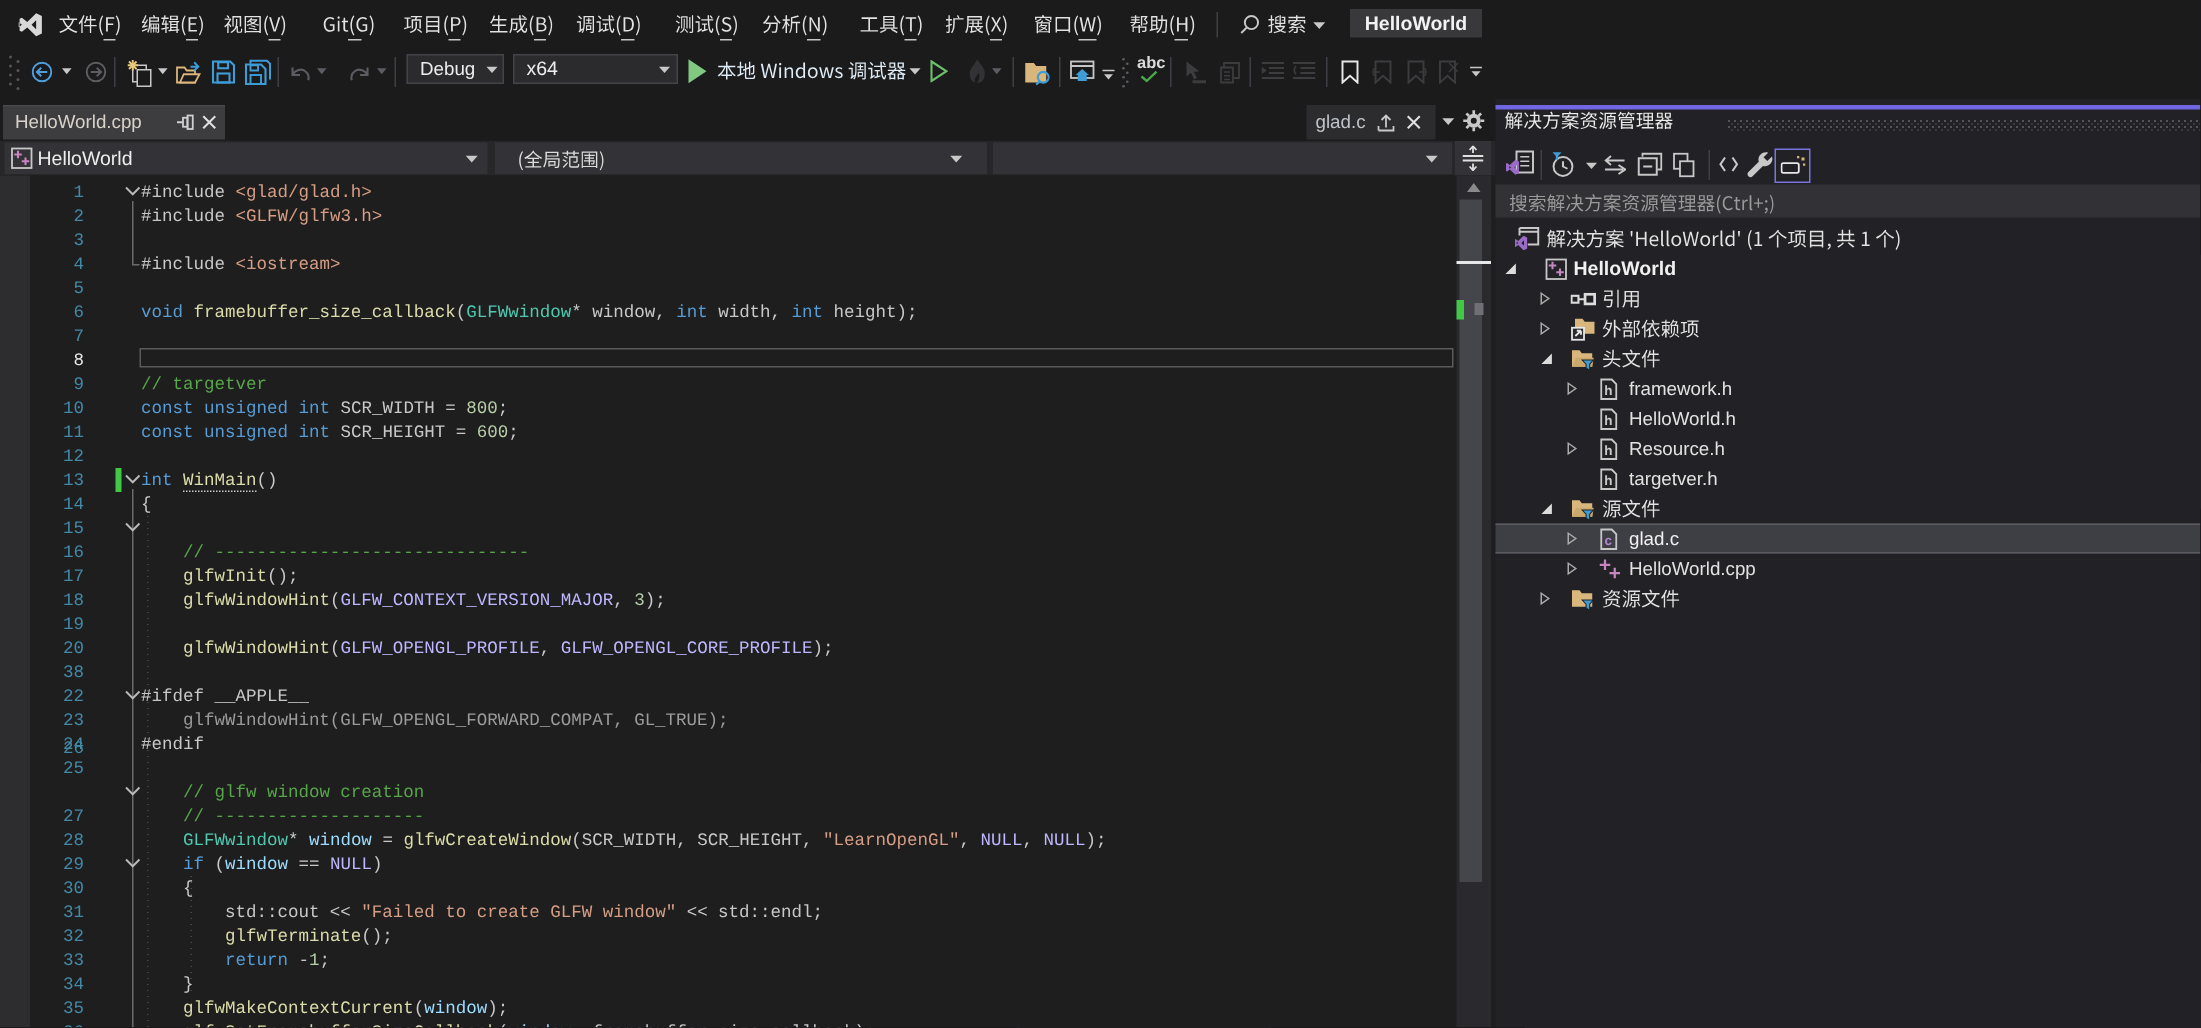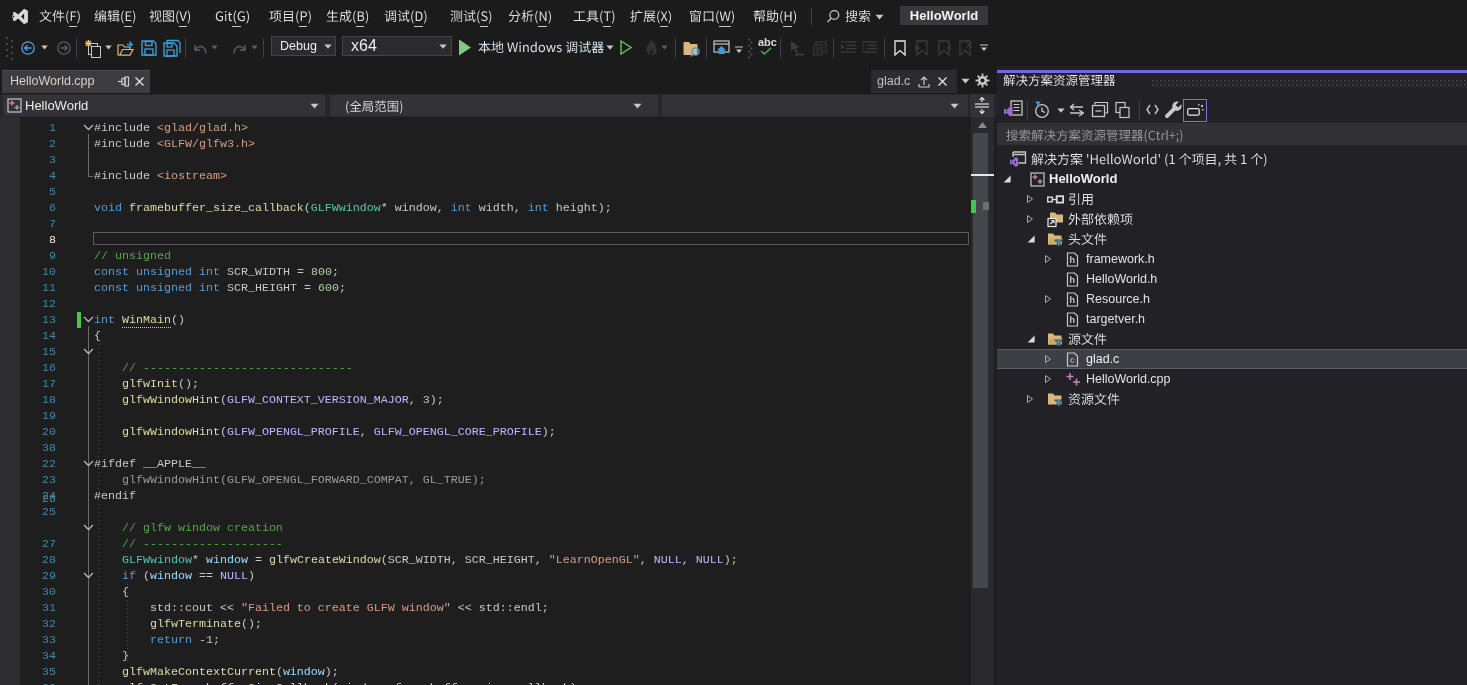--- a/index.html
+++ b/index.html
@@ -149,21 +149,21 @@
 <svg class="abs" style="left:251px;top:45px" width="7" height="5" viewBox="0 0 7 5">
       <path fill="#5C5C63" d="M0.3 0.5 L6.7 0.5 L3.5 4.5 Z"></path>
     </svg>
 <div class="abs" style="left:263px;top:38px;width:1px;height:20px;background:#3F3F46"></div>
 <div class="abs" style="left:271px;top:36px;width:65px;height:20px;background:#2B2B2E;border:1px solid #434348;box-sizing:border-box"></div>
 <div class="lat" style="left:280px;top:36px;height:20px;line-height:20px;font-size:12.5px;color:#EDEDED">Debug</div>
 <svg class="abs" style="left:324px;top:44px" width="8" height="5" viewBox="0 0 8 5">
       <path fill="#C8C8C8" d="M0.3 0.5 L7.7 0.5 L4 4.7 Z"></path>
     </svg>
 <div class="abs" style="left:342px;top:36px;width:110px;height:20px;background:#2B2B2E;border:1px solid #434348;box-sizing:border-box"></div>
-<div class="lat" style="left:351px;top:36px;height:20px;line-height:20px;font-size:16px;color:#EDEDED">x64</div>
+<div class="lat" style="left:351px;top:36px;height:20px;line-height:20px;font-size:13px;color:#EDEDED">x64</div>
 <svg class="abs" style="left:439px;top:44px" width="8" height="5" viewBox="0 0 8 5">
       <path fill="#C8C8C8" d="M0.3 0.5 L7.7 0.5 L4 4.7 Z"></path>
     </svg>
 <svg class="abs" style="left:458px;top:39px" width="14" height="17" viewBox="0 0 14 17">
       <path fill="#81C881" d="M1 0.5 L13 8.5 L1 16.5 Z"></path>
     </svg>
 <svg class="abs" style="left:478px;top:38px" width="128" height="18" viewBox="0 -14 128 18">
       <path fill="#DEEBF5" d="M0.8 -8.2H12.2V-7.2H0.8ZM2.9 -2.4H10.0V-1.4H2.9ZM6.0 -10.9H7.0V1.0H6.0ZM5.0 -7.9 5.9 -7.6Q5.4 -6.2 4.7 -5.0Q4.0 -3.7 3.1 -2.7Q2.2 -1.7 1.2 -1.0Q1.1 -1.1 1.0 -1.3Q0.9 -1.4 0.7 -1.6Q0.6 -1.7 0.5 -1.8Q1.4 -2.4 2.3 -3.4Q3.2 -4.3 3.9 -5.5Q4.6 -6.6 5.0 -7.9ZM7.9 -7.8Q8.4 -6.6 9.1 -5.5Q9.8 -4.3 10.7 -3.4Q11.6 -2.5 12.5 -1.9Q12.4 -1.8 12.3 -1.7Q12.1 -1.5 12.0 -1.4Q11.9 -1.2 11.8 -1.1Q10.8 -1.7 9.9 -2.7Q9.0 -3.7 8.3 -5.0Q7.5 -6.2 7.0 -7.6Z M21.3 -10.9H22.2V-1.9H21.3ZM17.2 -5.6 24.2 -8.5 24.5 -7.7 17.5 -4.7ZM18.6 -9.7H19.5V-1.0Q19.5 -0.7 19.6 -0.5Q19.7 -0.3 19.9 -0.2Q20.1 -0.1 20.5 -0.1Q20.7 -0.1 21.0 -0.1Q21.3 -0.1 21.7 -0.1Q22.1 -0.1 22.5 -0.1Q22.9 -0.1 23.2 -0.1Q23.5 -0.1 23.7 -0.1Q24.1 -0.1 24.2 -0.3Q24.4 -0.4 24.5 -0.8Q24.6 -1.2 24.7 -2.0Q24.8 -1.9 25.1 -1.8Q25.3 -1.7 25.5 -1.6Q25.5 -0.7 25.3 -0.2Q25.1 0.3 24.8 0.5Q24.4 0.7 23.7 0.7Q23.6 0.7 23.3 0.7Q23.0 0.7 22.5 0.7Q22.1 0.7 21.7 0.7Q21.2 0.7 20.9 0.7Q20.6 0.7 20.5 0.7Q19.8 0.7 19.3 0.6Q18.9 0.4 18.7 0.1Q18.6 -0.3 18.6 -1.0ZM24.0 -8.4H23.9L24.1 -8.6L24.3 -8.7L25.0 -8.5L24.9 -8.3Q24.9 -7.4 24.9 -6.6Q24.9 -5.7 24.9 -5.1Q24.9 -4.5 24.9 -4.0Q24.8 -3.6 24.8 -3.4Q24.8 -3.0 24.6 -2.8Q24.4 -2.6 24.1 -2.5Q23.8 -2.4 23.5 -2.4Q23.1 -2.4 22.9 -2.4Q22.9 -2.6 22.8 -2.9Q22.7 -3.1 22.7 -3.3Q22.9 -3.3 23.2 -3.3Q23.4 -3.3 23.5 -3.3Q23.7 -3.3 23.8 -3.3Q23.9 -3.4 23.9 -3.6Q23.9 -3.7 24.0 -4.1Q24.0 -4.5 24.0 -5.2Q24.0 -5.8 24.0 -6.6Q24.0 -7.4 24.0 -8.4ZM13.5 -7.8H17.7V-6.9H13.5ZM15.2 -10.8H16.1V-2.3H15.2ZM13.4 -2.0Q14.0 -2.2 14.6 -2.5Q15.3 -2.8 16.1 -3.1Q16.9 -3.4 17.6 -3.7L17.8 -2.8Q16.8 -2.4 15.7 -1.9Q14.7 -1.4 13.8 -1.0Z M31.3 0.0 29.2 -9.5H30.5L31.5 -4.3Q31.6 -3.6 31.8 -2.8Q31.9 -2.0 32.1 -1.3H32.1Q32.3 -2.0 32.4 -2.8Q32.6 -3.6 32.8 -4.3L34.1 -9.5H35.2L36.5 -4.3Q36.7 -3.6 36.9 -2.8Q37.0 -2.0 37.2 -1.3H37.3Q37.4 -2.0 37.5 -2.8Q37.7 -3.6 37.8 -4.3L38.8 -9.5H40.0L38.0 0.0H36.6L35.1 -5.8Q35.0 -6.3 34.9 -6.8Q34.8 -7.4 34.6 -7.9H34.6Q34.5 -7.4 34.4 -6.8Q34.2 -6.3 34.1 -5.8L32.7 0.0Z M41.5 0.0V-7.1H42.7V0.0ZM42.1 -8.5Q41.8 -8.5 41.6 -8.7Q41.3 -8.9 41.3 -9.3Q41.3 -9.7 41.6 -9.9Q41.8 -10.1 42.1 -10.1Q42.5 -10.1 42.7 -9.9Q42.9 -9.7 42.9 -9.3Q42.9 -8.9 42.7 -8.7Q42.5 -8.5 42.1 -8.5Z M45.1 0.0V-7.1H46.1L46.2 -6.0H46.2Q46.7 -6.5 47.3 -6.9Q47.9 -7.2 48.6 -7.2Q49.7 -7.2 50.2 -6.5Q50.7 -5.8 50.7 -4.5V0.0H49.6V-4.3Q49.6 -5.3 49.2 -5.8Q48.9 -6.2 48.2 -6.2Q47.7 -6.2 47.2 -5.9Q46.8 -5.7 46.3 -5.1V0.0Z M55.4 0.2Q54.5 0.2 53.9 -0.3Q53.2 -0.7 52.9 -1.5Q52.5 -2.3 52.5 -3.5Q52.5 -4.7 52.9 -5.5Q53.4 -6.3 54.1 -6.8Q54.8 -7.2 55.6 -7.2Q56.2 -7.2 56.6 -7.0Q57.1 -6.8 57.6 -6.4L57.5 -7.6V-10.3H58.7V0.0H57.7L57.6 -0.8H57.6Q57.2 -0.4 56.6 -0.1Q56.1 0.2 55.4 0.2ZM55.7 -0.8Q56.2 -0.8 56.6 -1.1Q57.1 -1.3 57.5 -1.8V-5.5Q57.1 -5.9 56.6 -6.1Q56.2 -6.2 55.8 -6.2Q55.2 -6.2 54.8 -5.9Q54.3 -5.6 54.0 -4.9Q53.7 -4.3 53.7 -3.5Q53.7 -2.7 54.0 -2.1Q54.2 -1.5 54.6 -1.2Q55.1 -0.8 55.7 -0.8Z M63.8 0.2Q63.0 0.2 62.2 -0.3Q61.5 -0.7 61.0 -1.5Q60.6 -2.4 60.6 -3.5Q60.6 -4.7 61.0 -5.5Q61.5 -6.4 62.2 -6.8Q63.0 -7.2 63.8 -7.2Q64.5 -7.2 65.1 -7.0Q65.7 -6.7 66.1 -6.3Q66.6 -5.8 66.8 -5.1Q67.1 -4.4 67.1 -3.5Q67.1 -2.4 66.6 -1.5Q66.2 -0.7 65.4 -0.3Q64.7 0.2 63.8 0.2ZM63.8 -0.8Q64.4 -0.8 64.9 -1.2Q65.4 -1.5 65.6 -2.1Q65.9 -2.7 65.9 -3.5Q65.9 -4.3 65.6 -5.0Q65.4 -5.6 64.9 -5.9Q64.4 -6.2 63.8 -6.2Q63.2 -6.2 62.8 -5.9Q62.3 -5.6 62.0 -5.0Q61.8 -4.3 61.8 -3.5Q61.8 -2.7 62.0 -2.1Q62.3 -1.5 62.8 -1.2Q63.2 -0.8 63.8 -0.8Z M70.1 0.0 68.1 -7.1H69.3L70.4 -3.0Q70.5 -2.5 70.6 -2.0Q70.7 -1.5 70.8 -1.0H70.9Q71.0 -1.5 71.1 -2.0Q71.2 -2.5 71.3 -3.0L72.4 -7.1H73.6L74.7 -3.0Q74.8 -2.5 75.0 -2.0Q75.1 -1.5 75.2 -1.0H75.3Q75.4 -1.5 75.5 -2.0Q75.6 -2.5 75.7 -3.0L76.7 -7.1H77.9L76.0 0.0H74.5L73.5 -3.8Q73.4 -4.3 73.2 -4.8Q73.1 -5.3 73.0 -5.8H72.9Q72.8 -5.3 72.7 -4.8Q72.6 -4.3 72.5 -3.8L71.5 0.0Z M81.2 0.2Q80.5 0.2 79.8 -0.1Q79.1 -0.4 78.6 -0.8L79.2 -1.6Q79.6 -1.2 80.1 -1.0Q80.6 -0.8 81.3 -0.8Q82.0 -0.8 82.3 -1.1Q82.7 -1.4 82.7 -1.9Q82.7 -2.2 82.4 -2.5Q82.2 -2.7 81.8 -2.9Q81.4 -3.1 81.0 -3.2Q80.6 -3.4 80.1 -3.6Q79.6 -3.9 79.3 -4.3Q79.0 -4.6 79.0 -5.2Q79.0 -5.8 79.3 -6.3Q79.6 -6.7 80.1 -7.0Q80.7 -7.2 81.4 -7.2Q82.1 -7.2 82.6 -7.0Q83.2 -6.8 83.6 -6.4L83.0 -5.7Q82.7 -6.0 82.3 -6.1Q81.9 -6.3 81.4 -6.3Q80.8 -6.3 80.5 -6.0Q80.1 -5.7 80.1 -5.3Q80.1 -5.0 80.3 -4.7Q80.6 -4.5 80.9 -4.4Q81.3 -4.2 81.7 -4.1Q82.0 -3.9 82.4 -3.8Q82.8 -3.6 83.1 -3.4Q83.4 -3.1 83.6 -2.8Q83.8 -2.4 83.8 -1.9Q83.8 -1.4 83.5 -0.9Q83.2 -0.4 82.6 -0.1Q82.1 0.2 81.2 0.2Z M92.2 -10.3H93.0V-5.5Q93.0 -4.7 93.0 -3.9Q92.9 -3.0 92.8 -2.1Q92.6 -1.3 92.4 -0.5Q92.1 0.4 91.6 1.0Q91.5 1.0 91.4 0.9Q91.2 0.8 91.1 0.7Q91.0 0.6 90.9 0.5Q91.5 -0.3 91.7 -1.4Q92.0 -2.4 92.1 -3.5Q92.2 -4.5 92.2 -5.5ZM92.7 -10.3H98.7V-9.5H92.7ZM98.3 -10.3H99.2V-0.1Q99.2 0.3 99.1 0.5Q99.0 0.7 98.7 0.8Q98.5 0.9 98.0 1.0Q97.6 1.0 96.9 1.0Q96.9 0.9 96.8 0.7Q96.8 0.6 96.7 0.4Q96.7 0.2 96.6 0.1Q97.1 0.1 97.5 0.1Q97.9 0.1 98.1 0.1Q98.3 0.1 98.3 -0.1ZM93.8 -8.0H97.5V-7.2H93.8ZM93.6 -5.9H97.8V-5.2H93.6ZM95.2 -9.1H96.0V-5.4H95.2ZM94.3 -4.1H97.3V-1.0H94.3V-1.8H96.6V-3.4H94.3ZM93.8 -4.1H94.6V-0.5H93.8ZM88.6 -10.0 89.2 -10.6Q89.6 -10.3 89.9 -10.0Q90.3 -9.6 90.7 -9.3Q91.0 -9.0 91.2 -8.7L90.5 -8.0Q90.3 -8.3 90.0 -8.6Q89.7 -9.0 89.3 -9.4Q88.9 -9.7 88.6 -10.0ZM89.5 0.7 89.3 -0.2 89.5 -0.6 91.5 -2.1Q91.5 -1.9 91.7 -1.7Q91.8 -1.5 91.8 -1.3Q91.1 -0.8 90.7 -0.4Q90.3 -0.1 90.0 0.2Q89.8 0.4 89.6 0.5Q89.5 0.6 89.5 0.7ZM87.8 -6.8H90.1V-5.9H87.8ZM89.5 0.7Q89.4 0.6 89.3 0.4Q89.2 0.3 89.1 0.2Q88.9 0.1 88.9 0.0Q89.0 -0.1 89.2 -0.3Q89.3 -0.5 89.5 -0.8Q89.6 -1.0 89.6 -1.4V-6.8H90.5V-0.7Q90.5 -0.7 90.4 -0.6Q90.3 -0.5 90.2 -0.4Q90.0 -0.2 89.8 0.0Q89.7 0.2 89.6 0.4Q89.5 0.6 89.5 0.7Z M101.8 -10.1 102.4 -10.7Q102.7 -10.4 103.1 -10.1Q103.5 -9.7 103.8 -9.4Q104.1 -9.1 104.3 -8.8L103.6 -8.1Q103.4 -8.4 103.1 -8.7Q102.8 -9.1 102.5 -9.4Q102.1 -9.8 101.8 -10.1ZM102.5 0.7 102.4 -0.2 102.7 -0.6 105.0 -2.1Q105.1 -1.9 105.1 -1.7Q105.2 -1.4 105.3 -1.3Q104.4 -0.7 103.9 -0.4Q103.4 -0.0 103.1 0.2Q102.9 0.4 102.7 0.5Q102.6 0.6 102.5 0.7ZM100.8 -6.8H103.1V-5.9H100.8ZM104.7 -8.2H112.7V-7.3H104.7ZM105.1 -5.4H108.6V-4.5H105.1ZM106.5 -4.9H107.4V-0.9L106.5 -0.8ZM104.9 -0.8Q105.6 -1.0 106.7 -1.3Q107.8 -1.6 108.9 -1.9L109.0 -1.0Q108.0 -0.7 107.0 -0.4Q106.0 -0.1 105.1 0.1ZM110.3 -10.3 111.0 -10.8Q111.4 -10.3 111.8 -9.8Q112.2 -9.3 112.4 -8.9L111.7 -8.5Q111.5 -8.9 111.1 -9.4Q110.7 -9.9 110.3 -10.3ZM108.9 -10.9H109.9Q109.9 -9.1 110.0 -7.6Q110.1 -6.0 110.2 -4.7Q110.3 -3.4 110.5 -2.4Q110.7 -1.4 110.9 -0.8Q111.2 -0.3 111.5 -0.3Q111.7 -0.3 111.8 -0.8Q111.9 -1.3 112.0 -2.3Q112.1 -2.2 112.2 -2.1Q112.4 -2.0 112.5 -1.9Q112.7 -1.8 112.8 -1.7Q112.7 -0.9 112.5 -0.4Q112.4 0.1 112.2 0.5Q112.0 0.8 111.9 0.9Q111.7 1.0 111.5 1.0Q110.9 1.0 110.5 0.4Q110.1 -0.2 109.8 -1.2Q109.5 -2.3 109.3 -3.8Q109.1 -5.2 109.0 -7.0Q108.9 -8.8 108.9 -10.9ZM102.5 0.7Q102.5 0.6 102.4 0.4Q102.3 0.3 102.2 0.1Q102.1 -0.0 102.0 -0.1Q102.2 -0.3 102.4 -0.5Q102.6 -0.8 102.6 -1.2V-6.8H103.6V-0.4Q103.6 -0.4 103.5 -0.3Q103.4 -0.2 103.2 -0.1Q103.0 0.0 102.9 0.2Q102.7 0.3 102.6 0.5Q102.5 0.6 102.5 0.7Z M115.7 -9.5V-7.7H117.9V-9.5ZM114.9 -10.3H118.9V-6.8H114.9ZM121.3 -9.5V-7.7H123.6V-9.5ZM120.4 -10.3H124.6V-6.8H120.4ZM113.9 -5.5H125.5V-4.6H113.9ZM115.3 -0.2H118.5V0.7H115.3ZM120.8 -0.2H124.1V0.7H120.8ZM121.3 -5.2Q121.8 -4.7 122.5 -4.2Q123.2 -3.7 124.1 -3.3Q124.9 -2.9 125.8 -2.7Q125.7 -2.6 125.6 -2.5Q125.5 -2.3 125.4 -2.2Q125.3 -2.0 125.2 -1.9Q124.3 -2.2 123.4 -2.6Q122.5 -3.1 121.8 -3.7Q121.0 -4.3 120.5 -4.9ZM114.9 -3.0H118.9V1.0H117.9V-2.1H115.8V1.0H114.9ZM120.4 -3.0H124.6V1.0H123.6V-2.1H121.3V1.0H120.4ZM118.8 -6.9 119.8 -6.7Q119.4 -5.8 118.6 -4.9Q117.8 -4.0 116.7 -3.2Q115.6 -2.4 114.1 -1.8Q114.1 -1.9 114.0 -2.1Q113.9 -2.2 113.8 -2.4Q113.7 -2.5 113.6 -2.6Q115.0 -3.1 116.0 -3.8Q117.1 -4.5 117.8 -5.3Q118.5 -6.1 118.8 -6.9ZM121.2 -6.3 121.7 -6.8Q122.2 -6.6 122.7 -6.4Q123.3 -6.1 123.6 -5.8L123.1 -5.3Q122.8 -5.5 122.2 -5.8Q121.7 -6.1 121.2 -6.3Z"></path>
     </svg>
 <svg class="abs" style="left:606px;top:45px" width="8" height="5" viewBox="0 0 8 5">
@@ -398,21 +398,21 @@
 <svg class="abs" style="left:83px;top:524.0px" width="11" height="7" viewBox="0 0 11 7">
 <path d="M1 1 L5.5 5.5 L10 1" fill="none" stroke="#B8B8B8" stroke-width="1.3"></path>
     </svg>
 <svg class="abs" style="left:83px;top:572.0px" width="11" height="7" viewBox="0 0 11 7">
 <path d="M1 1 L5.5 5.5 L10 1" fill="none" stroke="#B8B8B8" stroke-width="1.3"></path>
     </svg>
 <div class="cl" style="top:119.5px"><span class="p">#include </span><span class="s">&lt;glad/glad.h&gt;</span></div>
 <div class="cl" style="top:135.5px"><span class="p">#include </span><span class="s">&lt;GLFW/glfw3.h&gt;</span></div>
 <div class="cl" style="top:167.5px"><span class="p">#include </span><span class="s">&lt;iostream&gt;</span></div>
 <div class="cl" style="top:199.5px"><span class="k">void</span><span class="p"> </span><span class="f">framebuffer_size_callback</span><span class="p">(</span><span class="t">GLFWwindow</span><span class="p">* window, </span><span class="k">int</span><span class="p"> width, </span><span class="k">int</span><span class="p"> height);</span></div>
-<div class="cl" style="top:247.5px"><span class="c">// unsigned</span></div>
+<div class="cl" style="top:247.5px"><span class="c">// targetver</span></div>
 <div class="cl" style="top:263.5px"><span class="k">const</span><span class="p"> </span><span class="k">unsigned</span><span class="p"> </span><span class="k">int</span><span class="p"> SCR_WIDTH = </span><span class="n">800</span><span class="p">;</span></div>
 <div class="cl" style="top:279.5px"><span class="k">const</span><span class="p"> </span><span class="k">unsigned</span><span class="p"> </span><span class="k">int</span><span class="p"> SCR_HEIGHT = </span><span class="n">600</span><span class="p">;</span></div>
 <div class="cl" style="top:311.5px"><span class="k">int</span><span class="p"> </span><span class="fu">WinMain</span><span class="p">()</span></div>
 <div class="cl" style="top:327.5px"><span class="p">{</span></div>
 <div class="cl" style="top:359.5px"><span class="p">    </span><span class="c">// ------------------------------</span></div>
 <div class="cl" style="top:375.5px"><span class="p">    </span><span class="f">glfwInit</span><span class="p">();</span></div>
 <div class="cl" style="top:391.5px"><span class="p">    </span><span class="f">glfwWindowHint</span><span class="p">(</span><span class="m">GLFW_CONTEXT_VERSION_MAJOR</span><span class="p">, </span><span class="n">3</span><span class="p">);</span></div>
 <div class="cl" style="top:423.5px"><span class="p">    </span><span class="f">glfwWindowHint</span><span class="p">(</span><span class="m">GLFW_OPENGL_PROFILE</span><span class="p">, </span><span class="m">GLFW_OPENGL_CORE_PROFILE</span><span class="p">);</span></div>
 <div class="cl" style="top:455.5px"><span class="p">#ifdef __APPLE__</span></div>
 <div class="cl" style="top:471.5px"><span class="i">    glfwWindowHint(GLFW_OPENGL_FORWARD_COMPAT, GL_TRUE);</span></div>

